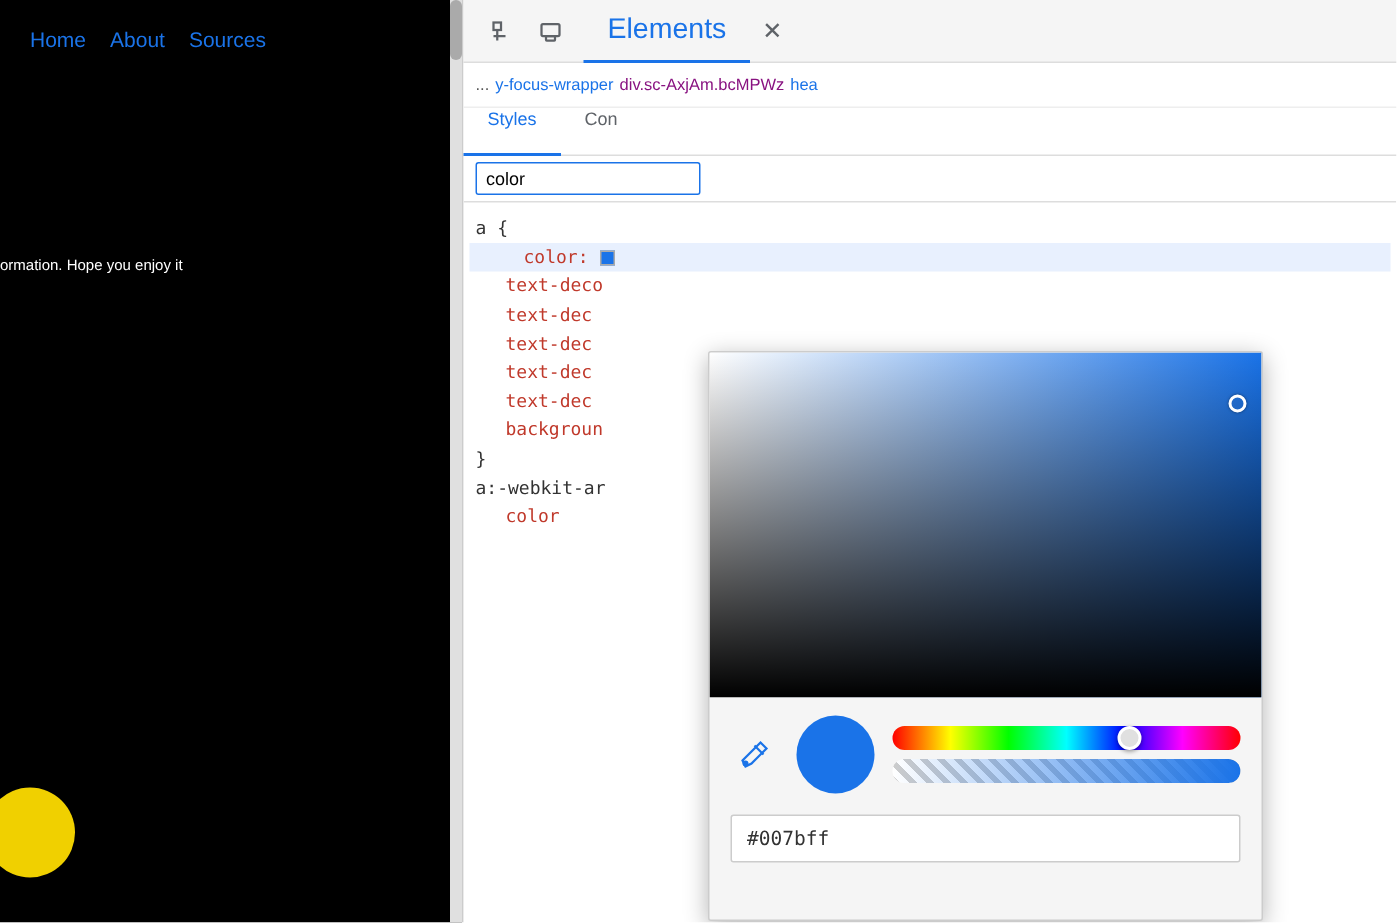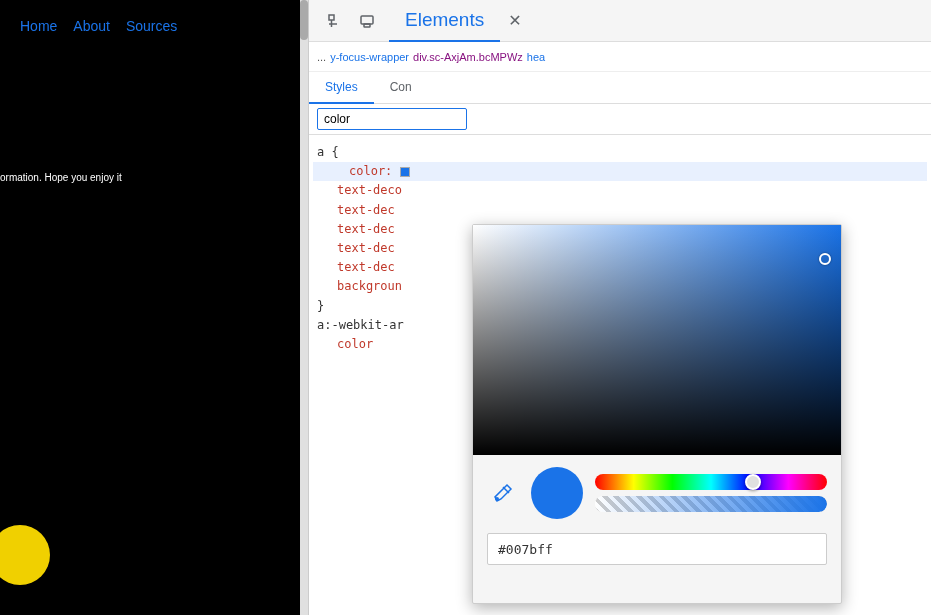--- a/index.html
+++ b/index.html
@@ -141,21 +141,20 @@
       display: flex;
       border-bottom: 1px solid #ddd;
       background: #fff;
       height: 32px;
       flex-shrink: 0;
     }
     .css-tab {
       padding: 0 16px;
       height: 32px;
       display: flex;
-      align-items: center;
       font-size: 12px;
       color: #5f6368;
       cursor: pointer;
       border-bottom: 2px solid transparent;
     }
     .css-tab.active {
       color: #1a73e8;
       border-bottom: 2px solid #1a73e8;
     }
 
@@ -209,21 +208,21 @@
       margin-right: 2px;
       vertical-align: middle;
     }
     .css-highlighted { background: #e8f0fe; display: block; padding: 0 16px; margin: 0 -4px; }
     .css-brace { color: #333; }
 
     
     .color-picker-overlay {
       position: absolute;
       left: 163px;
-      top: 120px;
+      top: 130px;
       width: 370px;
       height: 380px;
       background: #f5f5f5;
       border: 1px solid #ccc;
       box-shadow: 0 4px 16px rgba(0,0,0,0.3);
       z-index: 100;
       border-radius: 2px;
       display: flex;
       flex-direction: column;
     }

